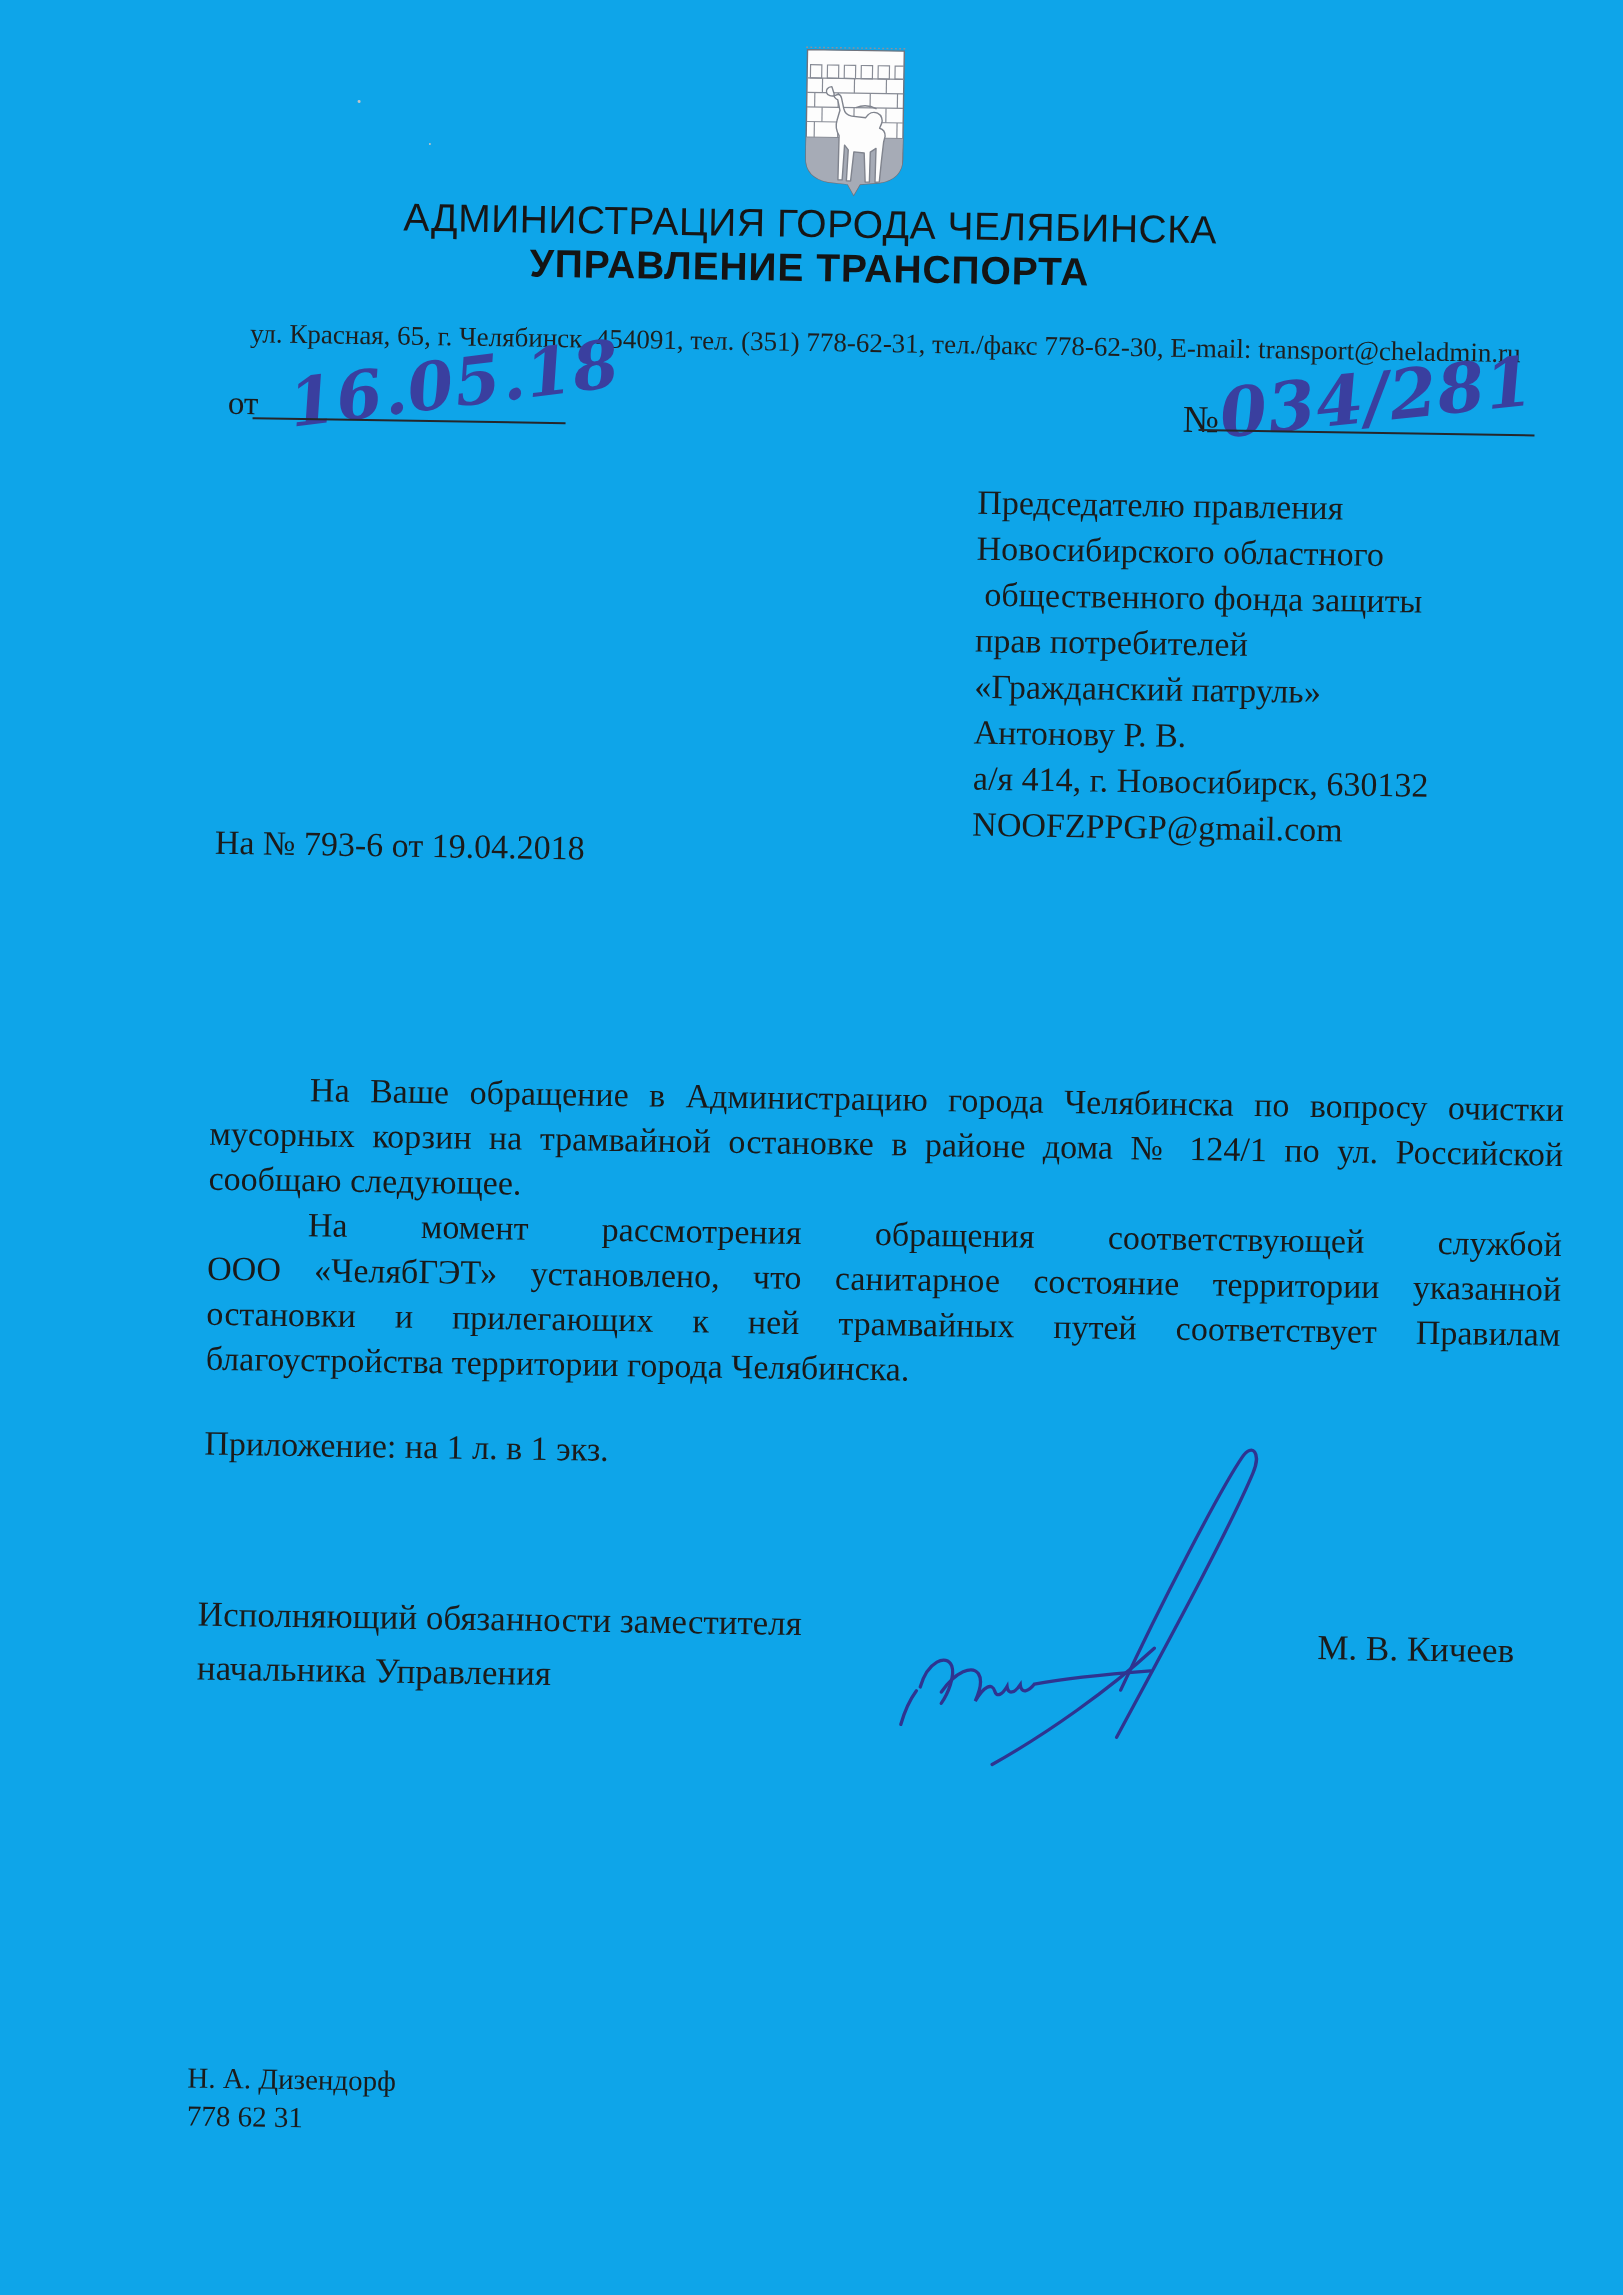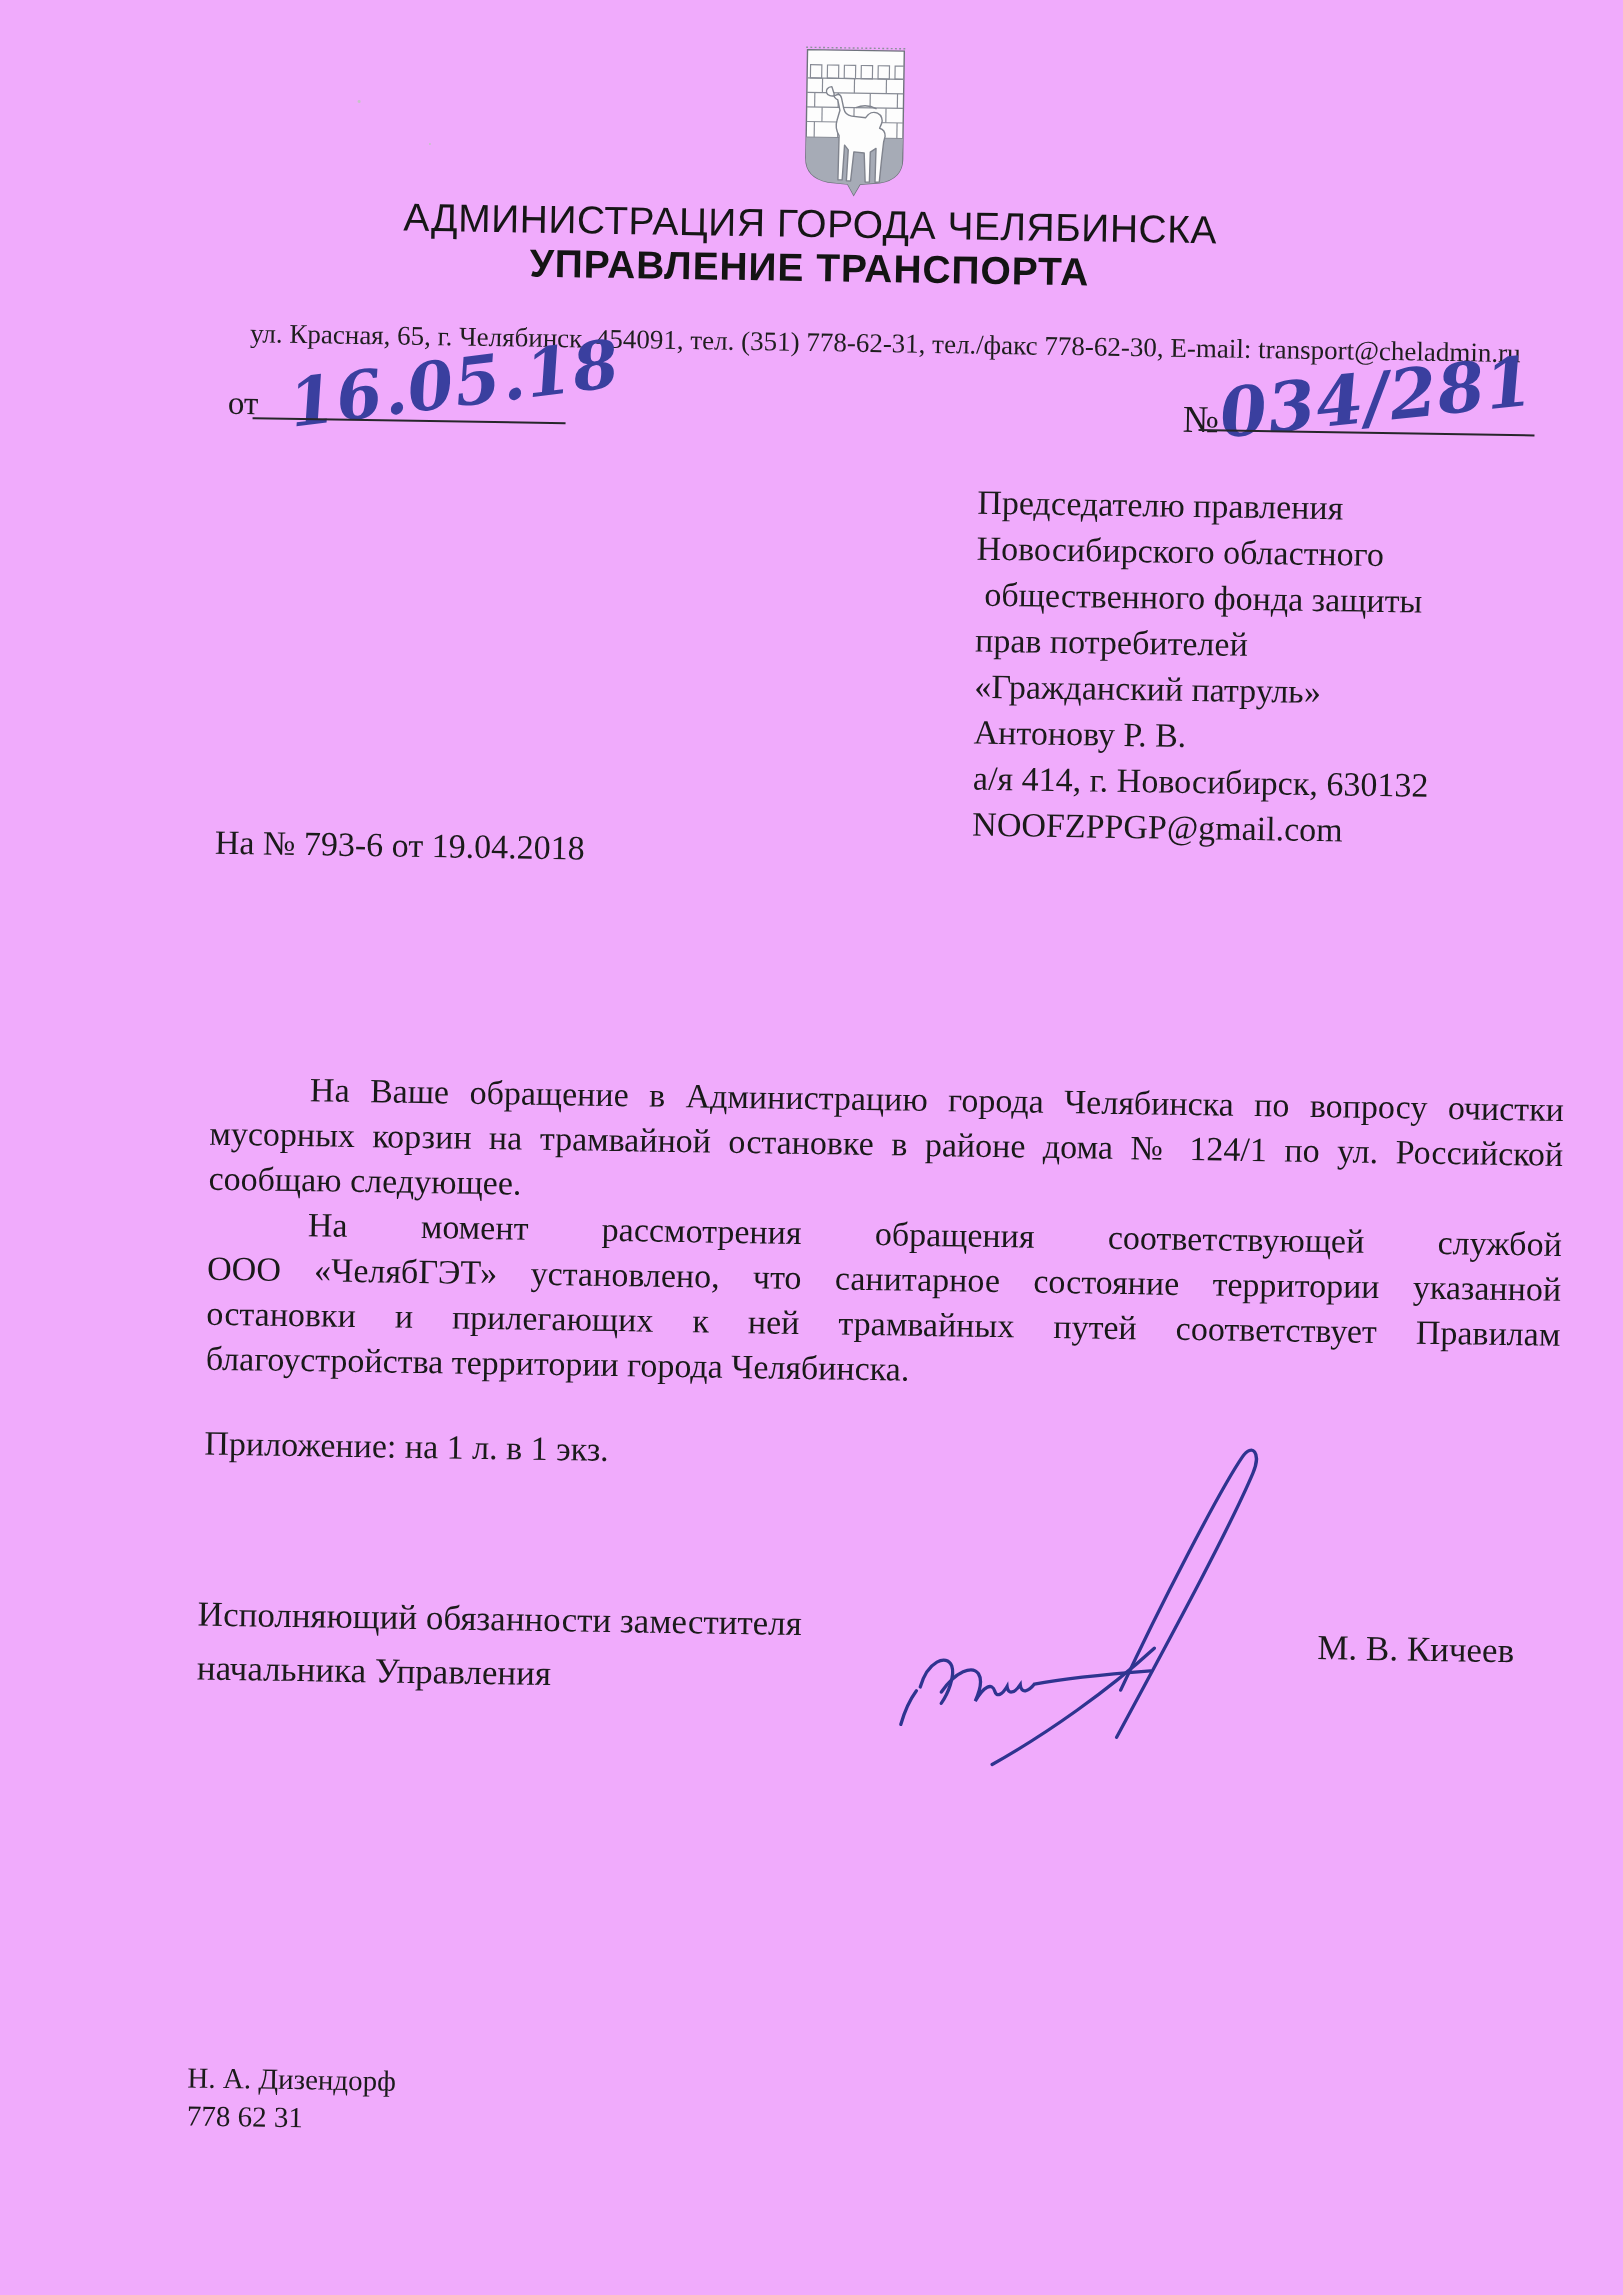--- a/index.html
+++ b/index.html
@@ -1,18 +1,18 @@
 <!DOCTYPE html>
 <html lang="ru" style="font-size:7.5px"><head>
 <meta charset="utf-8">
 <style>
   html,body { margin:0; padding:0; background:#e8e8e8; }
   .page {
     position:relative; width:1623px; height:2295px;
-    background:#f0abfc; overflow:hidden;
+    background:#0ea5e9; overflow:hidden;
     font-family:"Liberation Serif","DejaVu Serif",serif;
     color:#1b1b1b;
   }
   
   .rot { position:absolute; inset:0; transform:rotate(0.9deg); transform-origin:812px 141px; }
   .abs { position:absolute; }
 
   .org1 { top:202px; left:0; width:1623px; text-align:center;
           font-family:"Liberation Sans","DejaVu Sans",sans-serif;
           font-size:39px; letter-spacing:0.5px; color:#161616; }

